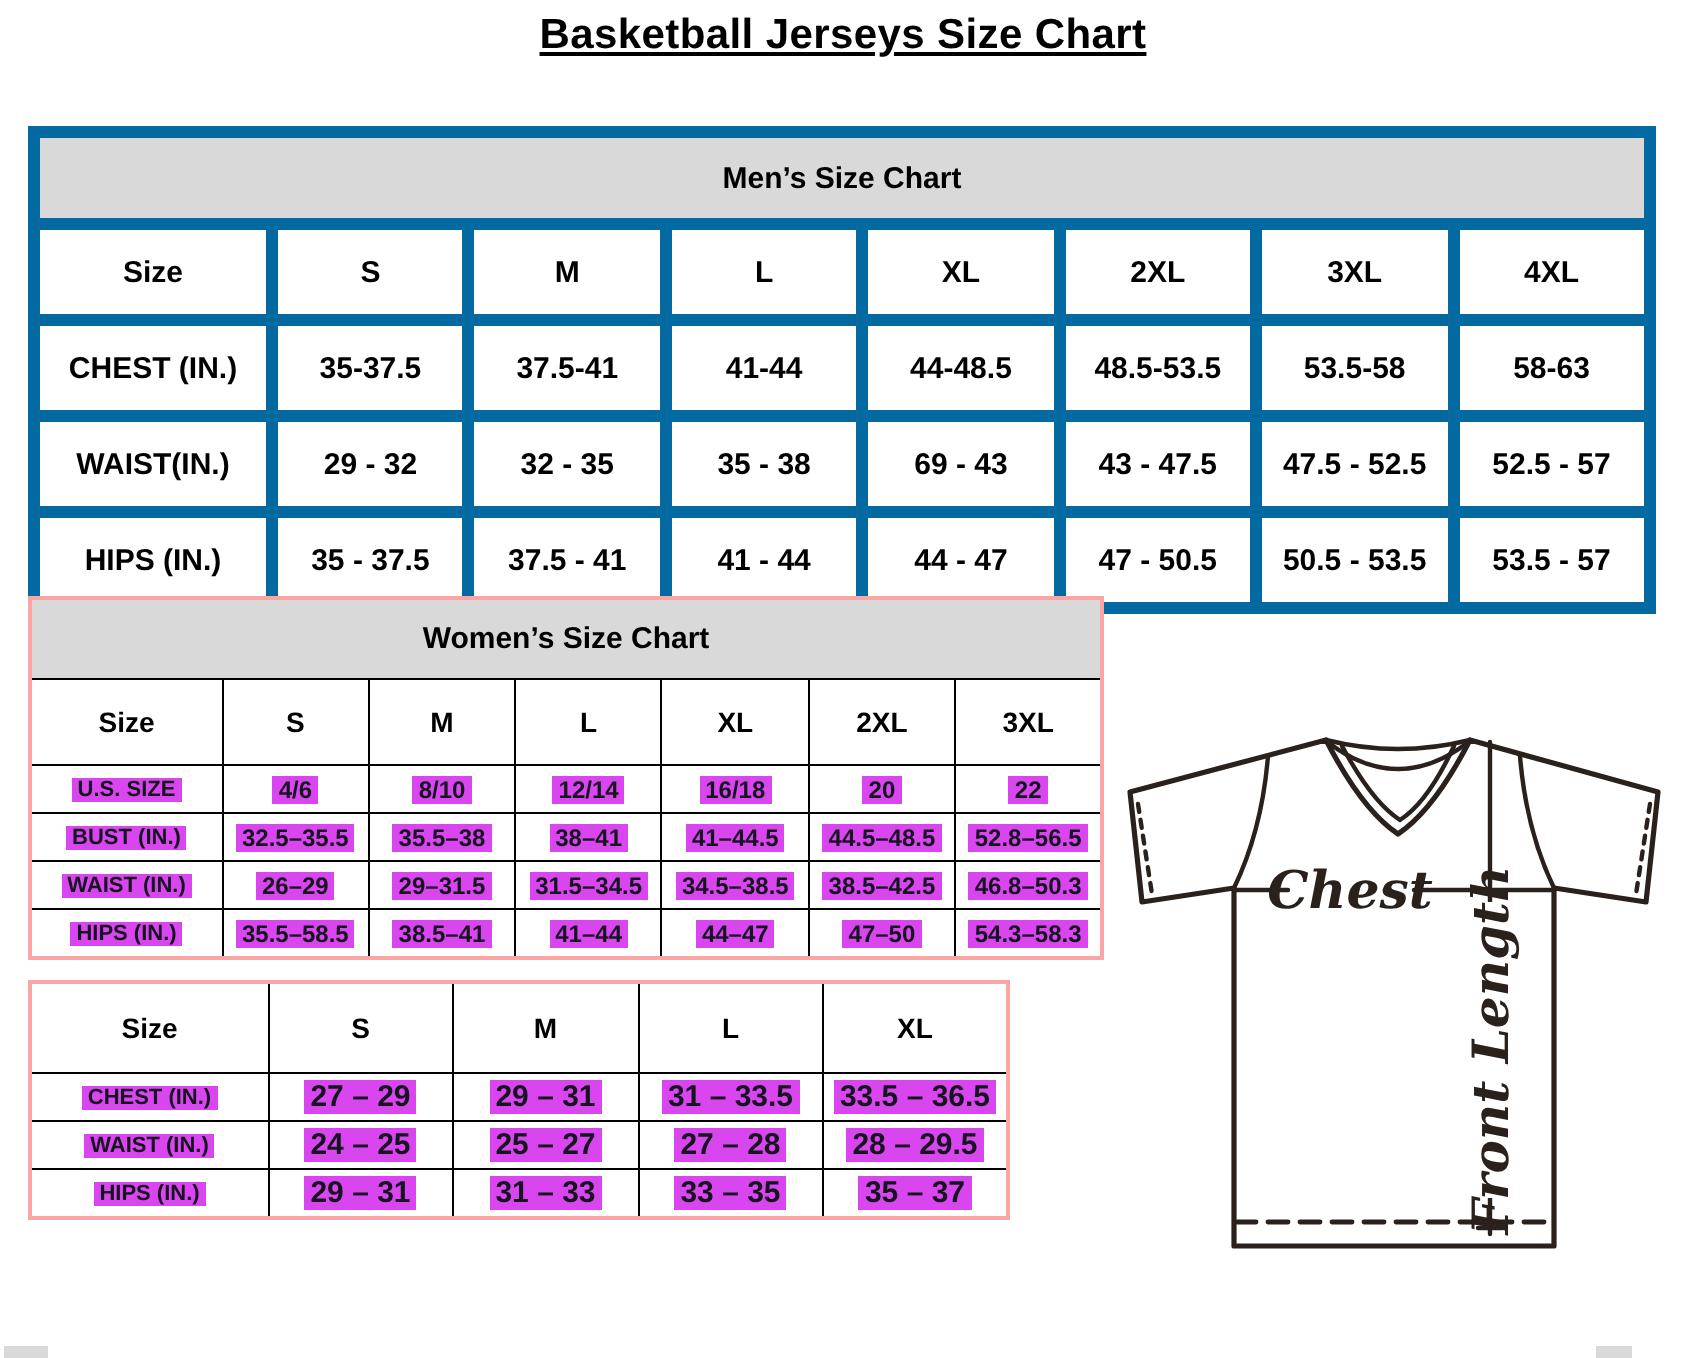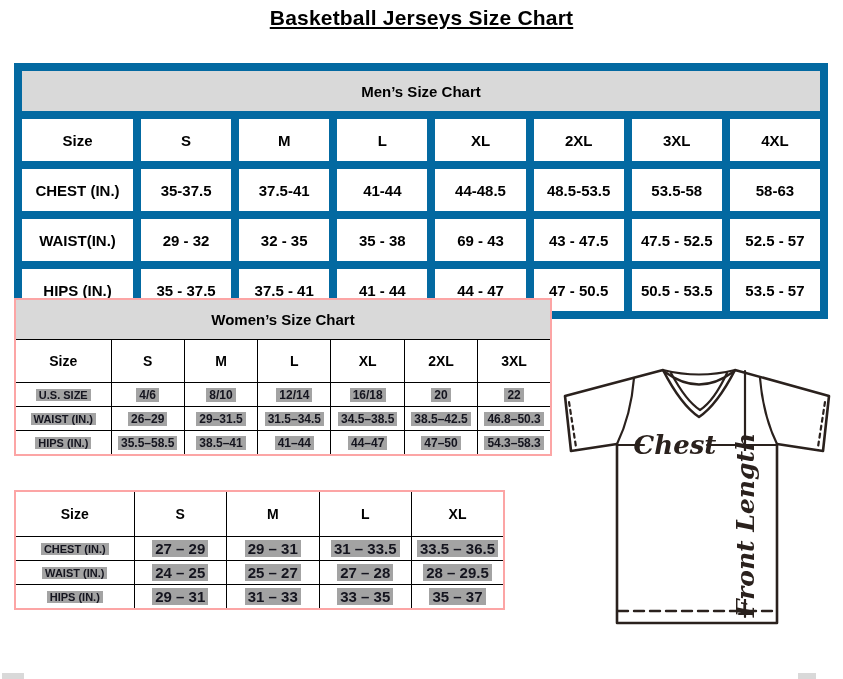--- a/index.html
+++ b/index.html
@@ -9,38 +9,38 @@
   }
   .page-title{
     position:absolute;top:6px;left:0;width:100%;text-align:center;
     font-size:21px;font-weight:bold;letter-spacing:0.2px;text-decoration:underline;
   }
   table{border-collapse:collapse;table-layout:fixed;position:absolute;background:#fff;}
   th,td{text-align:center;vertical-align:middle;font-weight:bold;overflow:hidden;white-space:nowrap;}
   .band{background:#d9d9d9;font-size:15px;}
   
   .mens{left:14px;top:63px;width:814px;}
-  .mens th,.mens td{border:8px solid #0369a1;margin-left:40px;}
+  .mens th,.mens td{border:6px solid #0369a1;margin-left:40px;}
   .mens .band{height:38px;}
   .mens .sizerow th{height:40px;font-size:15px;}
   .mens td{height:40px;font-size:15px;}
   
   .small-tbl{border:2px solid #fca5a5;}
   .small-tbl th,.small-tbl td{border:1px solid #000;}
   .womens{left:14px;top:298px;width:538px;}
   .womens .band{height:37px;}
   .womens .sizerow th{height:40px;font-size:14px;}
   .womens td{height:21px;font-size:12px;}
   .womens td.lbl{font-size:11px;}
   .youth{left:14px;top:490px;width:491px;}
   .youth .band{height:37px;}
   .youth .sizerow th{height:42px;font-size:14px;}
   .youth td{height:21px;font-size:15px;}
   .youth td.lbl{font-size:11px;}
-  .hl{background:#a3a3a3;padding:0 3px;color:#15151f;}
+  .hl{background:#d946ef;padding:0 3px;color:#15151f;}
   
   .jersey{position:absolute;left:555px;top:355px;width:288px;height:290px;}
   .artifact{position:absolute;height:6px;background:#d9d9d9;}
   .artifact.left{left:2px;top:673px;width:22px;}
   .artifact.right{left:798px;top:673px;width:18px;}
 </style>
 </head>
 <body>
 
 <div class="page-title">Basketball Jerseys Size Chart</div>
@@ -127,20 +127,29 @@
     <th>3XL</th>
   </tr>
   <tr>
     <td class="lbl"><span class="hl">U.S. SIZE</span></td>
     <td><span class="hl">4/6</span></td>
     <td><span class="hl">8/10</span></td>
     <td><span class="hl">12/14</span></td>
     <td><span class="hl">16/18</span></td>
     <td><span class="hl">20</span></td>
     <td><span class="hl">22</span></td>
+  </tr>
+  <tr>
+    <td class="lbl"><span class="hl">BUST (IN.)</span></td>
+    <td><span class="hl">32.5–35.5</span></td>
+    <td><span class="hl">35.5–38</span></td>
+    <td><span class="hl">38–41</span></td>
+    <td><span class="hl">41–44.5</span></td>
+    <td><span class="hl">44.5–48.5</span></td>
+    <td><span class="hl">52.8–56.5</span></td>
   </tr>
   <tr>
     <td class="lbl"><span class="hl">WAIST (IN.)</span></td>
     <td><span class="hl">26–29</span></td>
     <td><span class="hl">29–31.5</span></td>
     <td><span class="hl">31.5–34.5</span></td>
     <td><span class="hl">34.5–38.5</span></td>
     <td><span class="hl">38.5–42.5</span></td>
     <td><span class="hl">46.8–50.3</span></td>
   </tr>

